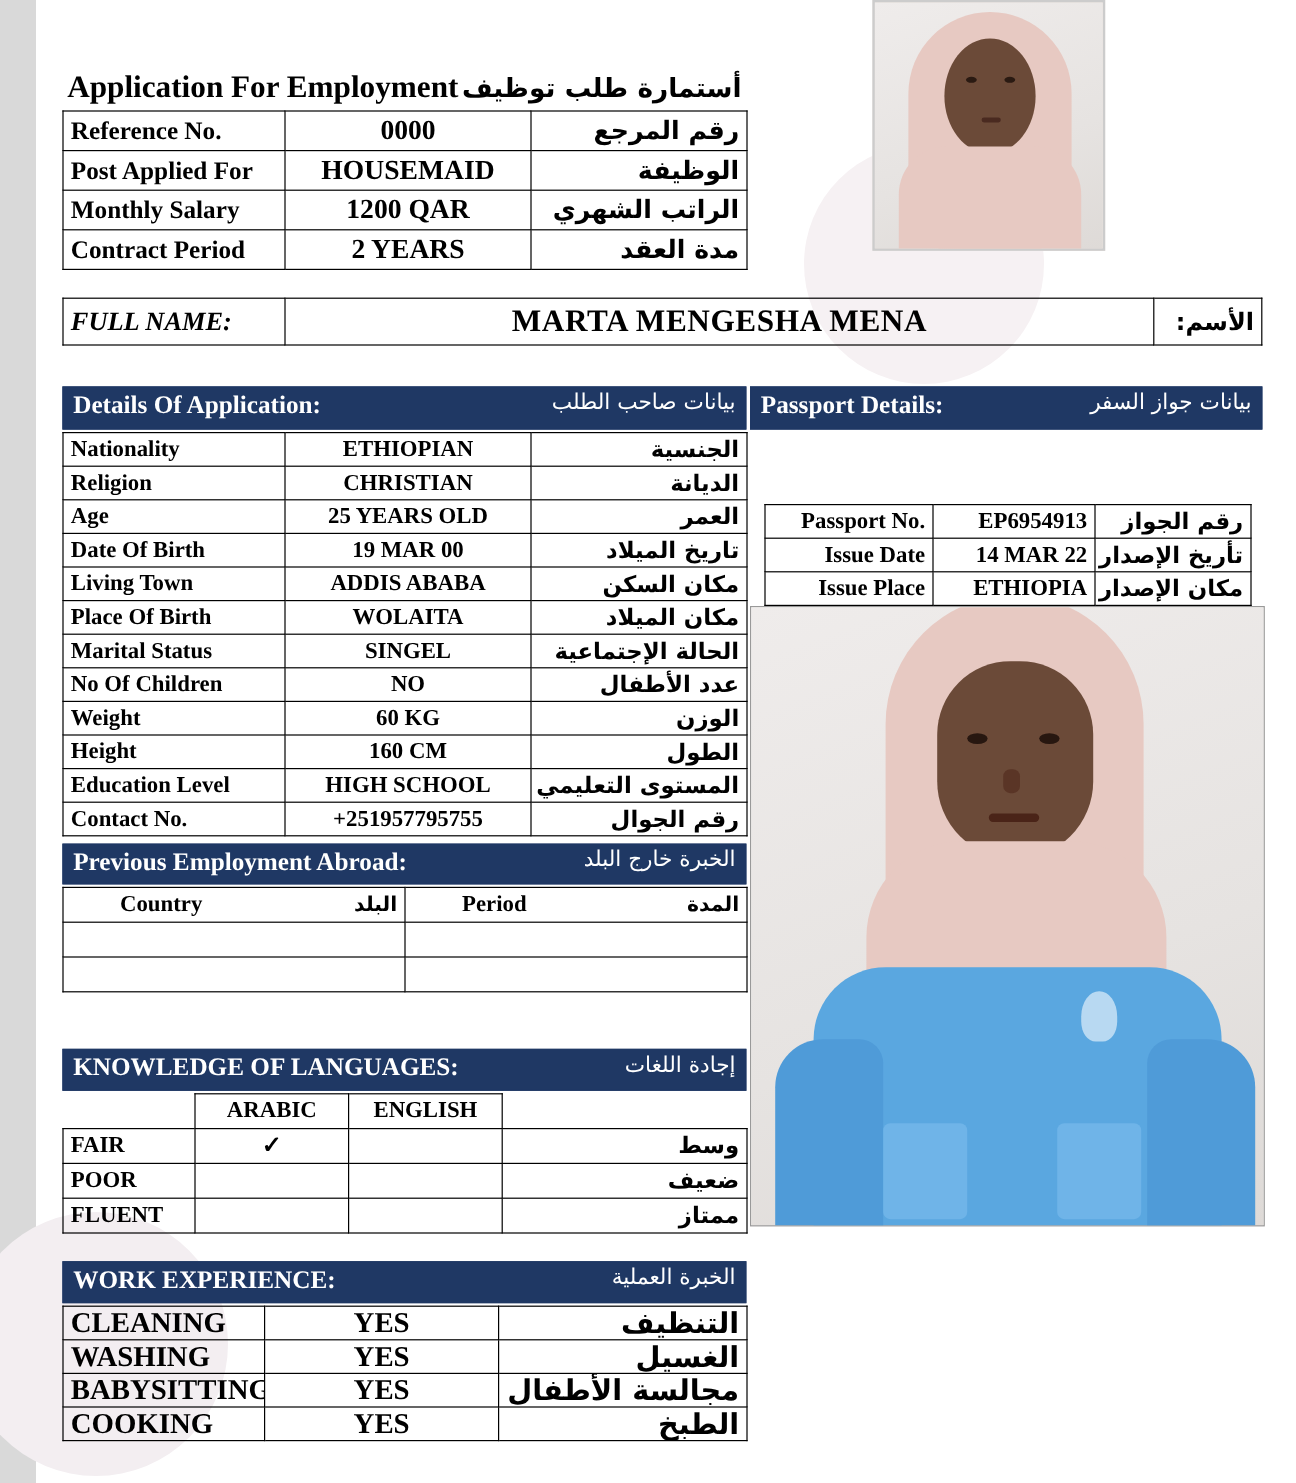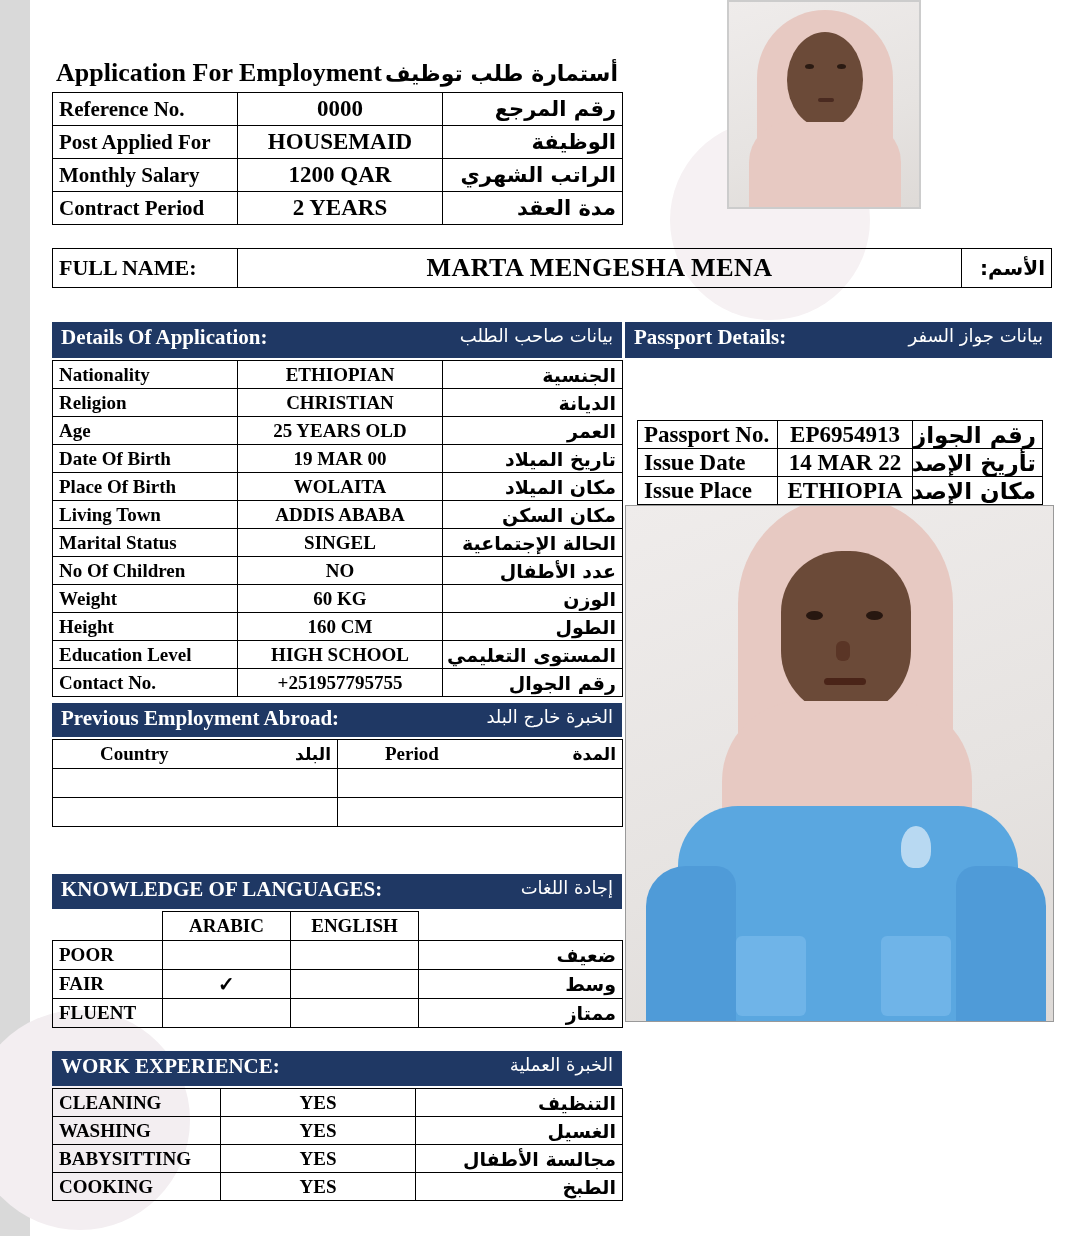--- a/index.html
+++ b/index.html
@@ -88,21 +88,21 @@
   #top-table .val { font-size: 23px; }
 
   
   #fullname-table {
     position: absolute;
     left: 22px;
     top: 248px;
     width: 1000px;
   }
   #fullname-table td { height: 36px; }
-  #fullname-table .lbl { font-size: 22px; }
+  #fullname-table .lbl { font-size: 22px; font-style: italic; }
   #fullname-table .val { font-size: 26px; letter-spacing: 0.5px; }
   #fullname-table .ar { font-size: 20px; }
 
   
   #details-block {
     position: absolute;
     left: 22px;
     top: 322px;
     width: 570px;
   }
@@ -138,36 +138,36 @@
 
   
   #work-block {
     position: absolute;
     left: 22px;
     top: 1051px;
     width: 570px;
   }
   #work-band { height: 29px; padding: 2px 8px; }
   #work-table { width: 570px; margin-top: 2px; }
-  #work-table td { height: 25px; font-size: 19px; }
+  #work-table td { height: 25px; font-size: 24px; }
 
   
   #passport-block {
     position: absolute;
     left: 595px;
     top: 322px;
     width: 427px;
   }
   #passport-band { height: 30px; padding: 2px 8px; }
   #passport-table {
     width: 405px;
     margin-top: 62px;
     margin-left: 12px;
   }
-  #passport-table td { height: 25px; font-size: 23px; }
+  #passport-table td { height: 25px; font-size: 19px; text-align: right; }
 
   
   #photo-top {
     position: absolute;
     left: 697px;
     top: 0px;
     width: 190px;
     height: 205px;
     border: 2px solid #ccc;
     background: #efe6e2;
@@ -293,28 +293,28 @@
             <td class="lbl">Age</td>
             <td class="val">25  YEARS OLD</td>
             <td class="ar">العمر</td>
           </tr>
         <tr>
             <td class="lbl">Date Of Birth</td>
             <td class="val">19 MAR 00</td>
             <td class="ar">تاريخ الميلاد</td>
           </tr>
         <tr>
+            <td class="lbl">Living Town</td>
+            <td class="val">ADDIS ABABA</td>
+            <td class="ar">مكان السكن</td>
+          </tr>
+        <tr>
             <td class="lbl">Place Of Birth</td>
             <td class="val">WOLAITA</td>
             <td class="ar">مكان الميلاد</td>
-          </tr>
-        <tr>
-            <td class="lbl">Living Town</td>
-            <td class="val">ADDIS ABABA</td>
-            <td class="ar">مكان السكن</td>
           </tr>
         <tr>
             <td class="lbl">Marital Status</td>
             <td class="val">SINGEL</td>
             <td class="ar">الحالة الإجتماعية</td>
           </tr>
         <tr>
             <td class="lbl">No Of Children</td>
             <td class="val">NO</td>
             <td class="ar">عدد الأطفال</td>
@@ -444,30 +444,30 @@
           <col style="width:204px">
         </colgroup>
       <tbody>
         <tr>
           <td style="border:none"></td>
           <td class="val">ARABIC</td>
           <td class="val">ENGLISH</td>
           <td style="border:none"></td>
         </tr>
         <tr>
+          <td class="lbl">FAIR</td>
+          <td class="chk">✓</td>
+          <td class="chk">&nbsp;</td>
+          <td class="ar">وسط</td>
+        </tr>
+        <tr>
           <td class="lbl">POOR</td>
           <td class="chk">&nbsp;</td>
           <td class="chk">&nbsp;</td>
           <td class="ar">ضعيف</td>
-        </tr>
-        <tr>
-          <td class="lbl">FAIR</td>
-          <td class="chk">✓</td>
-          <td class="chk">&nbsp;</td>
-          <td class="ar">وسط</td>
         </tr>
         <tr>
           <td class="lbl">FLUENT</td>
           <td class="chk">&nbsp;</td>
           <td class="chk">&nbsp;</td>
           <td class="ar">ممتاز</td>
         </tr>
       </tbody>
     </table>
   </div>

